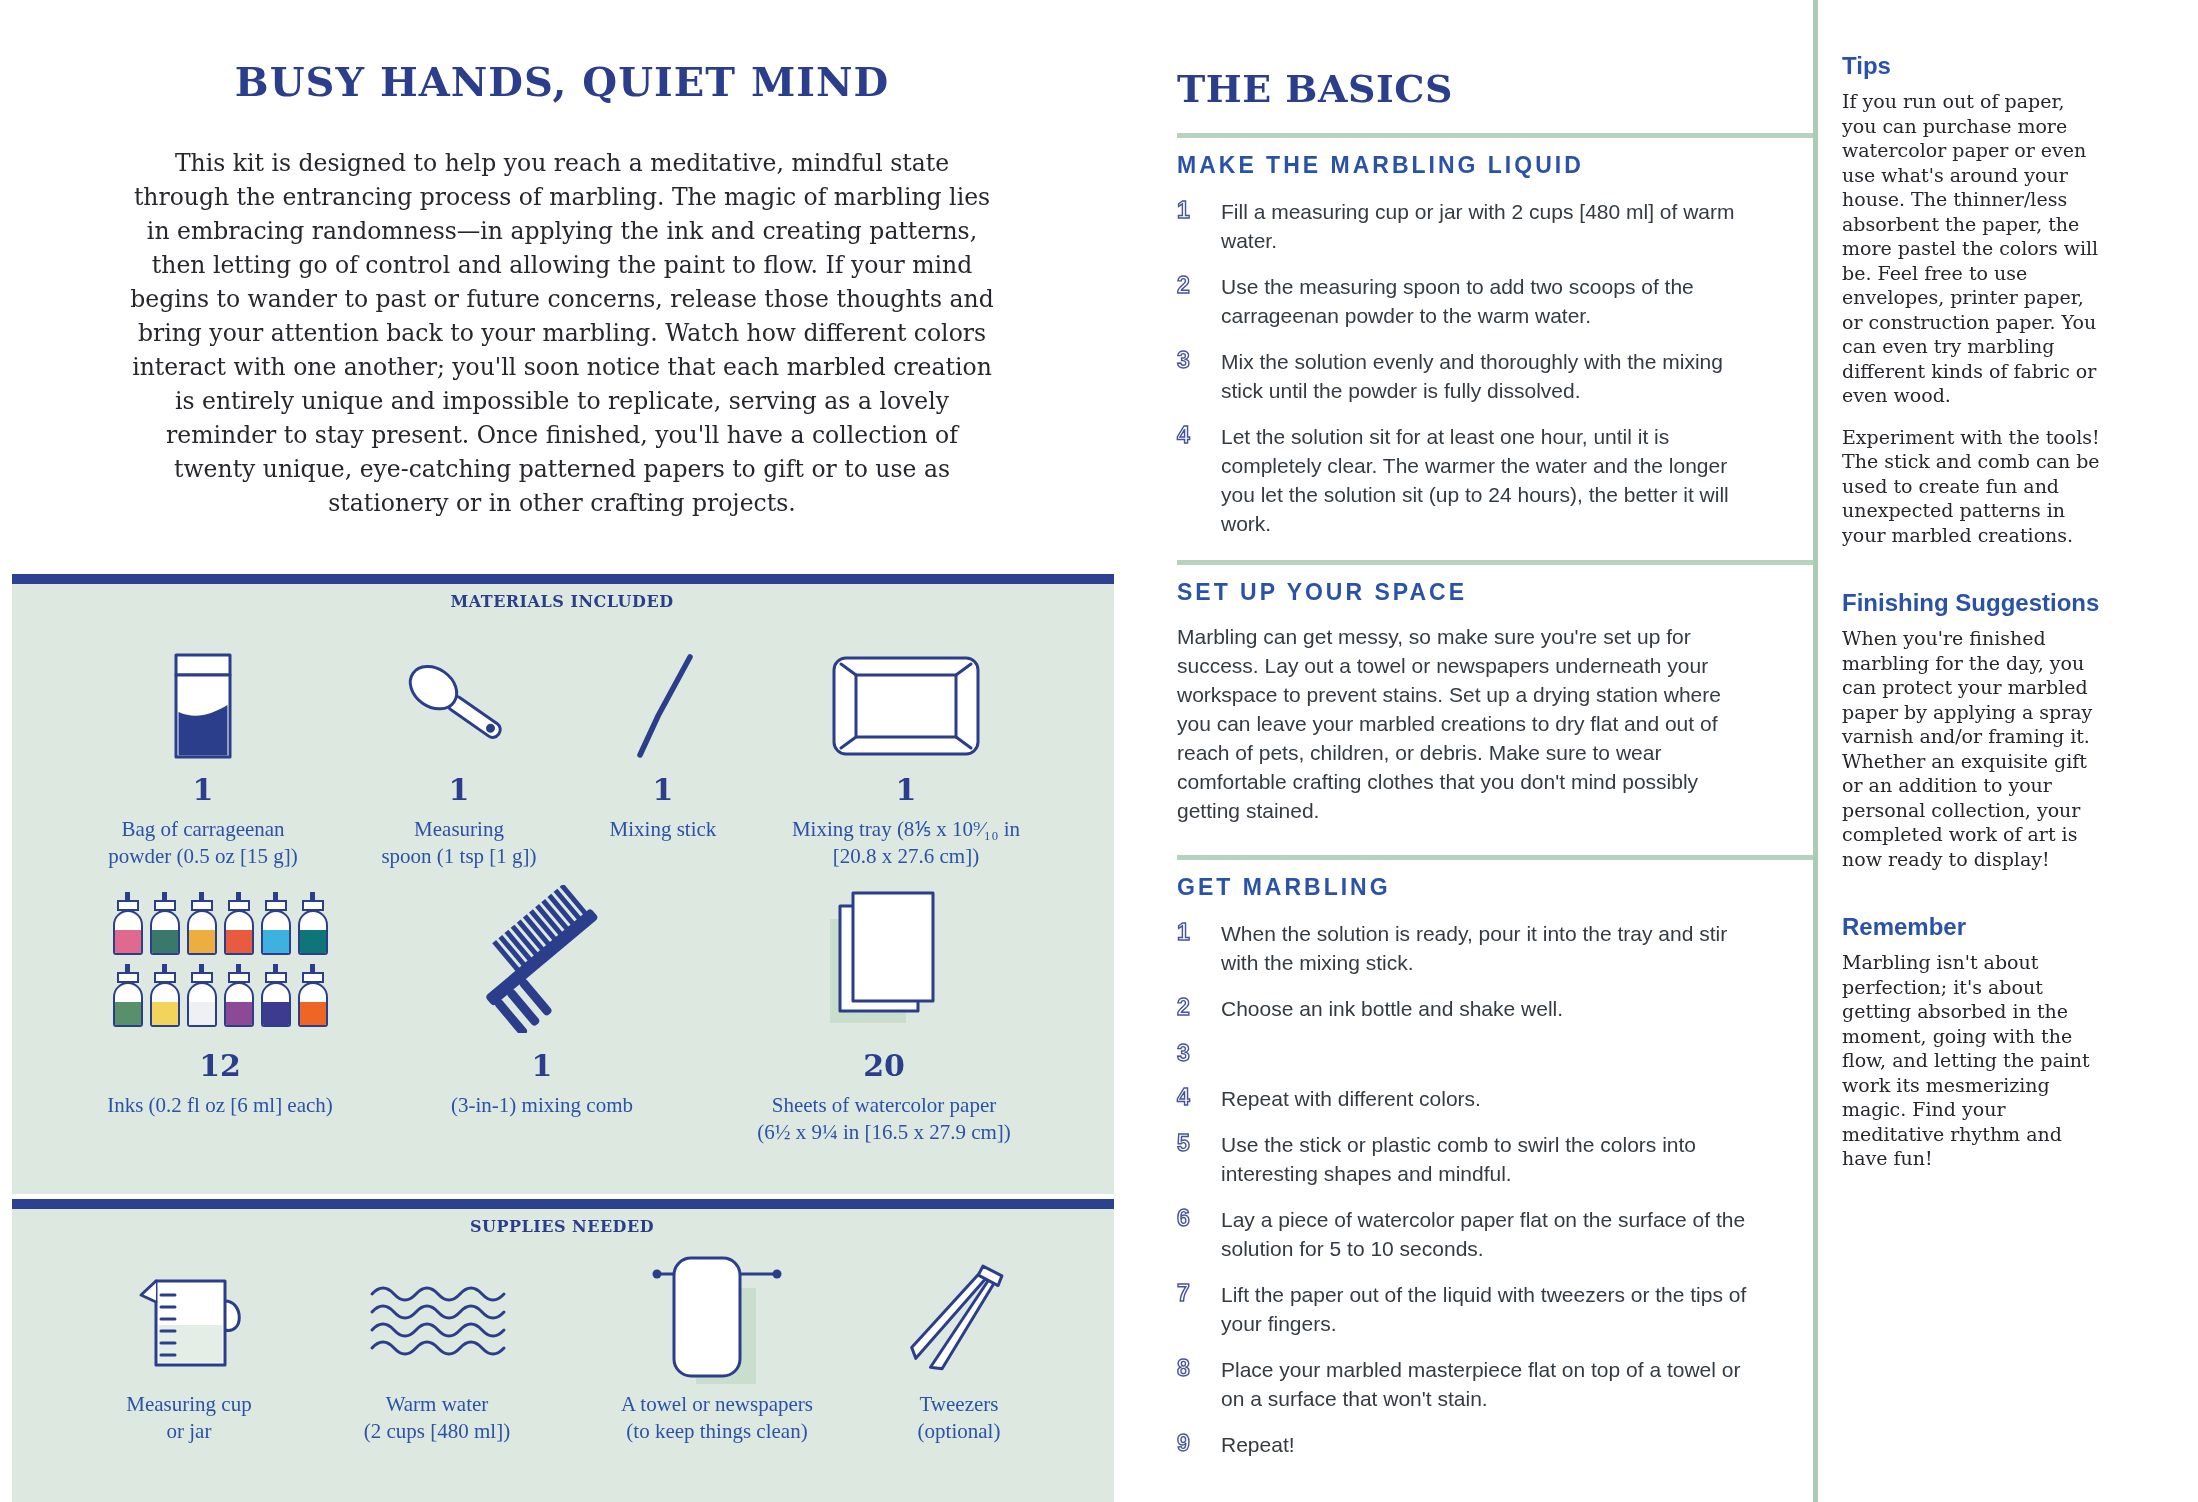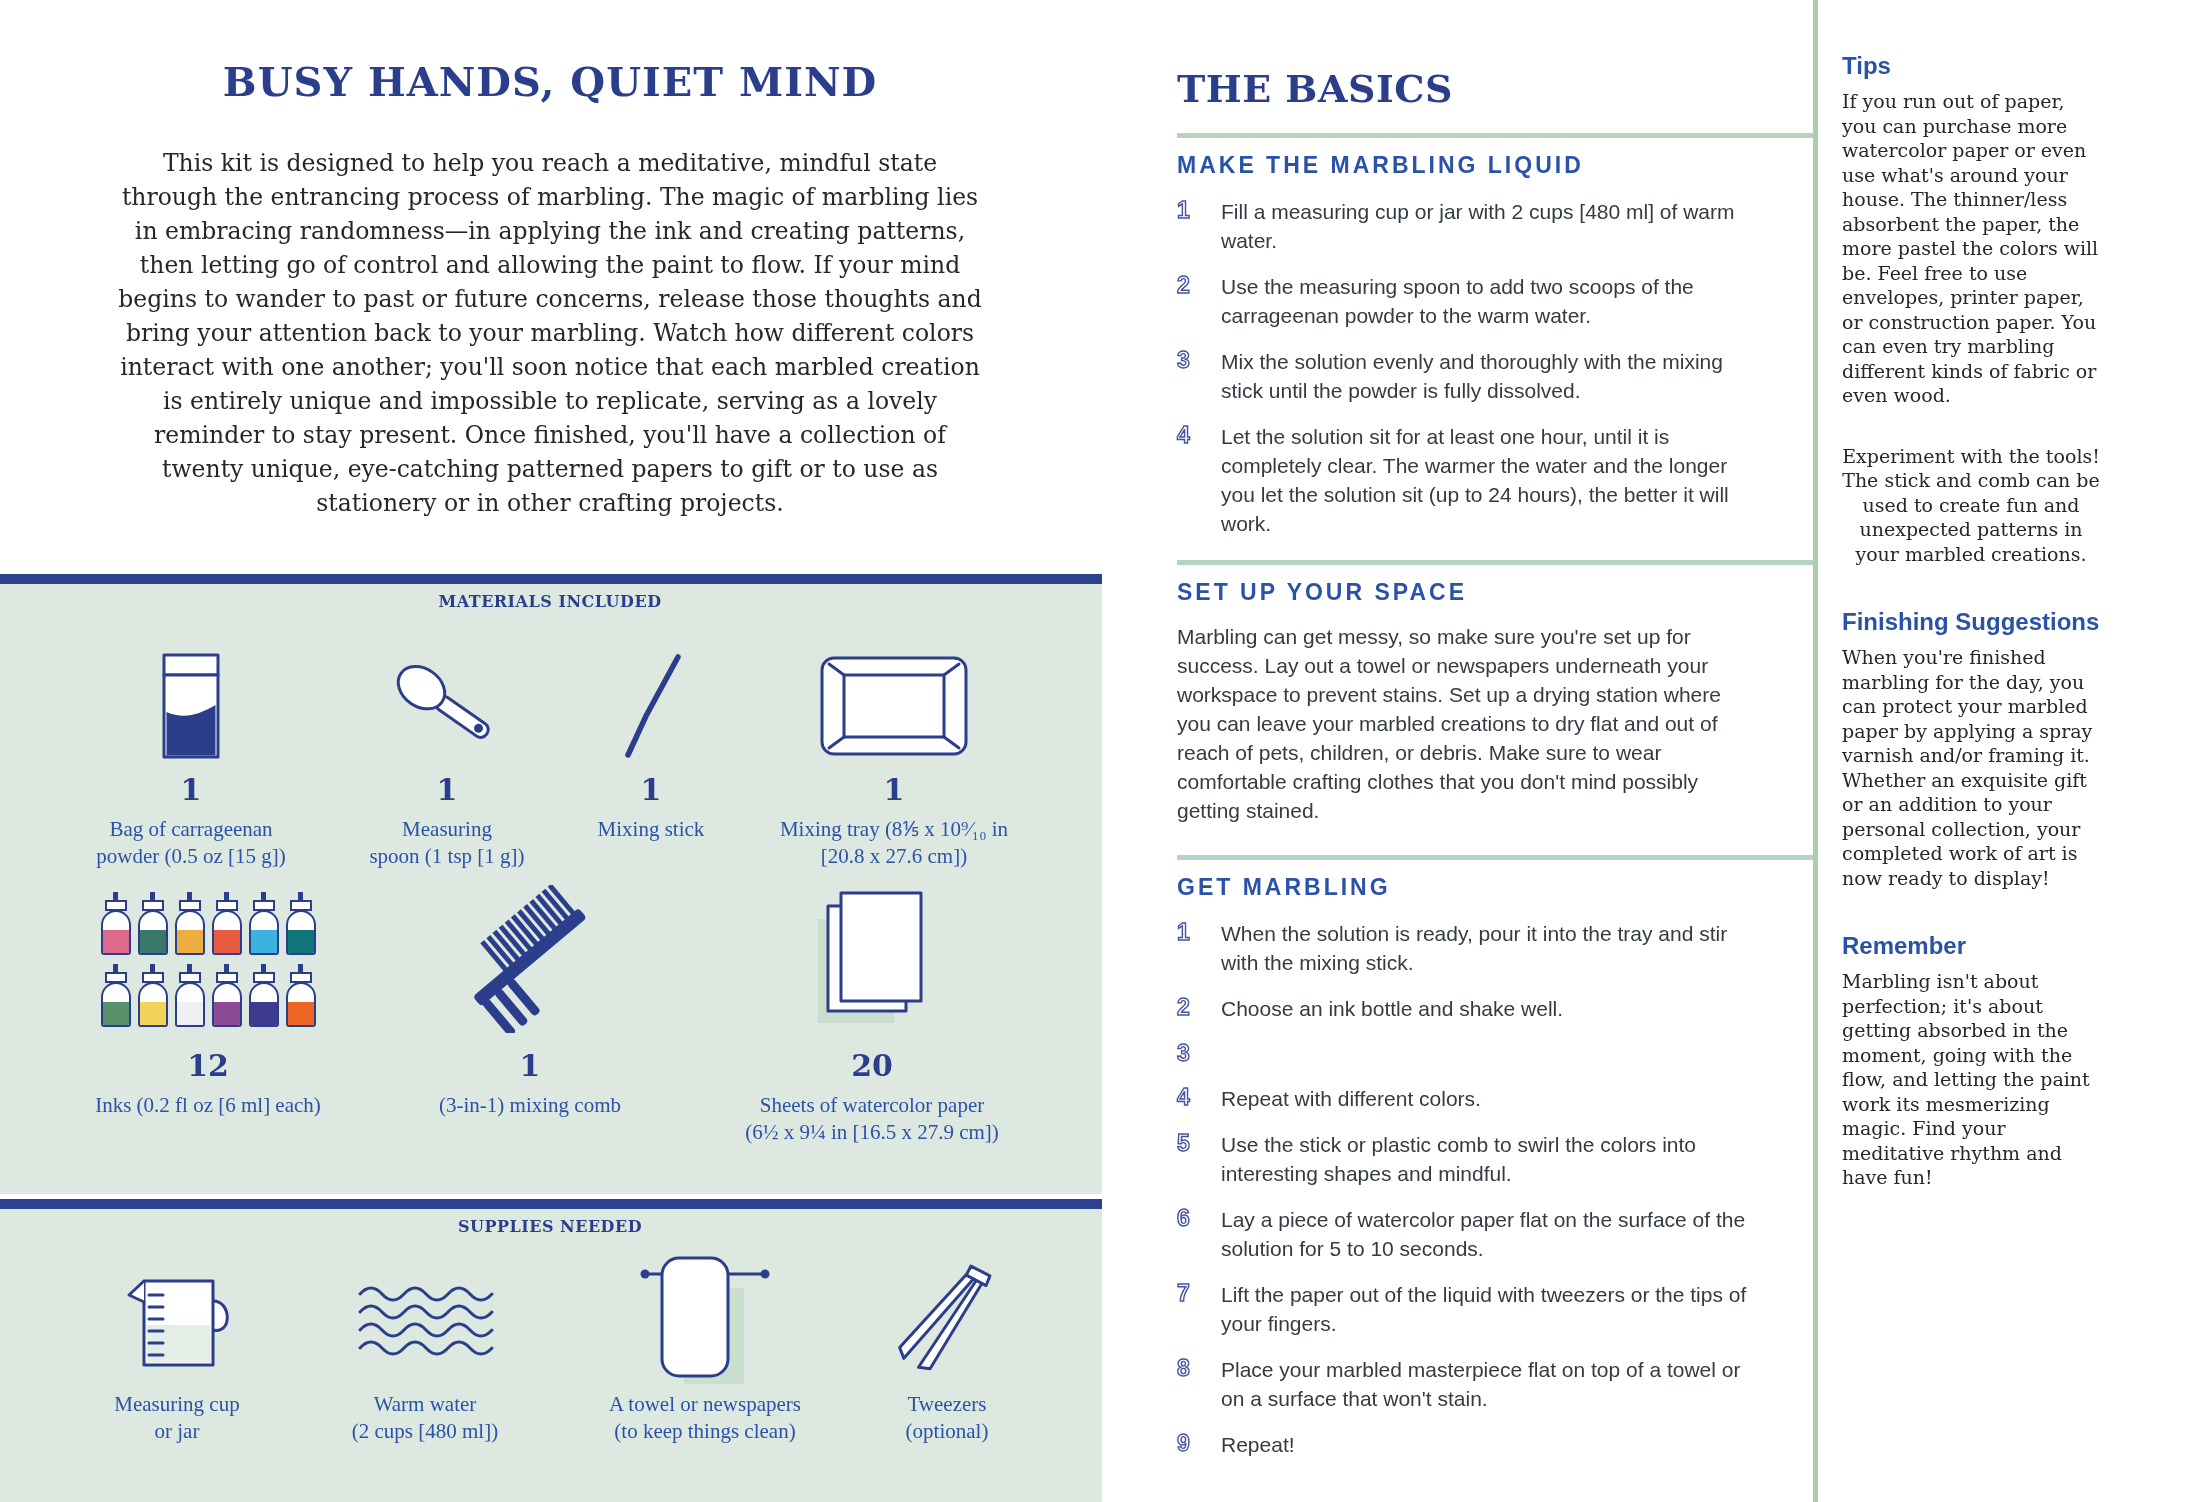--- a/index.html
+++ b/index.html
@@ -11,21 +11,21 @@
     --accent-green:#c9decd;
     --body-dark:#343b42;
     --serif-dark:#26262c;
   }
   *{margin:0;padding:0;box-sizing:border-box;}
   html,body{background:#ffffff;}
   .page{position:relative;width:2198px;height:1502px;background:#fff;overflow:hidden;
         font-family:"Liberation Sans","DejaVu Sans",sans-serif;}
 
   
-  .left-col{position:absolute;left:0;top:0;width:1102px;height:1211px;}
+  .left-col{position:absolute;left:12px;top:0;width:1102px;height:1211px;}
   .page-title{position:absolute;top:58px;left:0;width:1100px;text-align:center;
     font-family:"DejaVu Serif","Liberation Serif",serif;font-weight:700;
     font-size:40px;letter-spacing:1px;color:var(--navy);}
   .intro{position:absolute;top:146px;left:115px;width:870px;text-align:center;
     font-family:"DejaVu Serif","Liberation Serif",serif;font-size:23.5px;
     line-height:34px;color:var(--serif-dark);}
 
   .panel{position:absolute;left:0;width:1102px;background:var(--panel-green);
     border-top:10px solid var(--bar-navy);}
   .panel-materials{top:574px;height:620px;}
@@ -78,21 +78,21 @@
 
   
   .v-divider{position:absolute;left:1813px;top:0;width:5px;height:1502px;background:var(--sage);}
   .sidebar{position:absolute;left:1842px;top:0;width:258px;}
   .side-heading{font-weight:700;font-size:24px;line-height:28px;color:var(--blue);}
   .sb-tips-h{margin-top:52px;}
   .sb-fin-h{margin-top:42px;}
   .sb-rem-h{margin-top:42px;}
   .side-para{margin-top:9px;font-family:"DejaVu Serif","Liberation Serif",serif;
     font-size:19px;line-height:24.5px;color:var(--serif-dark);}
-  .side-para + .side-para{margin-top:36px;text-align:center;}
+  .side-para + .side-para{margin-top:17px;}
 </style>
 </head>
 <body>
 
 <div class="page">
 
   <section class="left-col">
     <h1 class="page-title">BUSY HANDS, QUIET MIND</h1>
     <p class="intro">This kit is designed to help you reach a meditative, mindful state through the entrancing process of marbling. The magic of marbling lies in embracing randomness—in applying the ink and creating patterns, then letting go of control and allowing the paint to flow. If your mind begins to wander to past or future concerns, release those thoughts and bring your attention back to your marbling. Watch how different colors interact with one another; you'll soon notice that each marbled creation is entirely unique and impossible to replicate, serving as a lovely reminder to stay present. Once finished, you'll have a collection of twenty unique, eye-catching patterned papers to gift or to use as stationery or in other crafting projects.</p>
 

